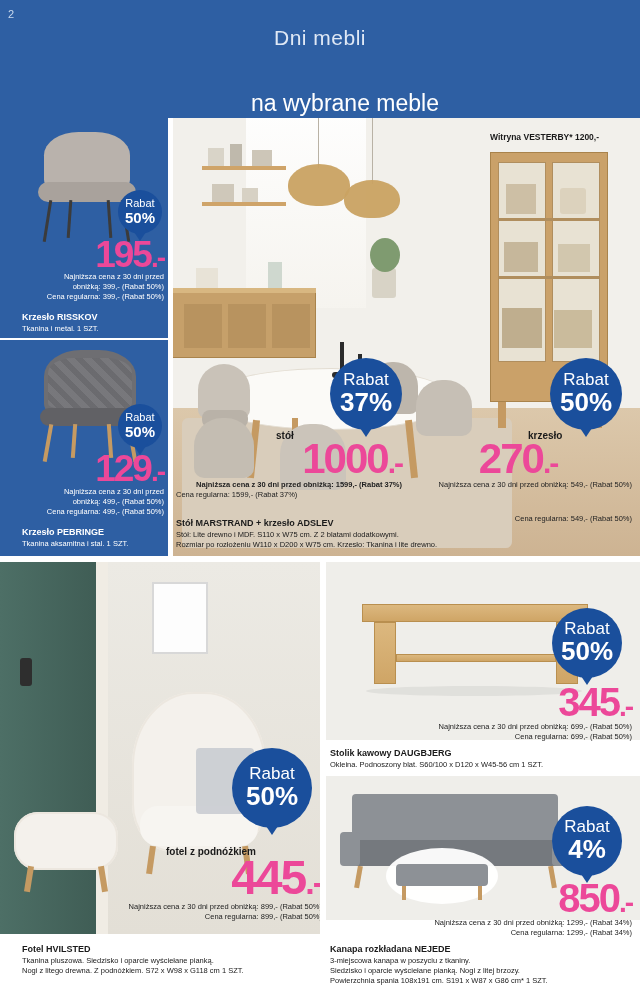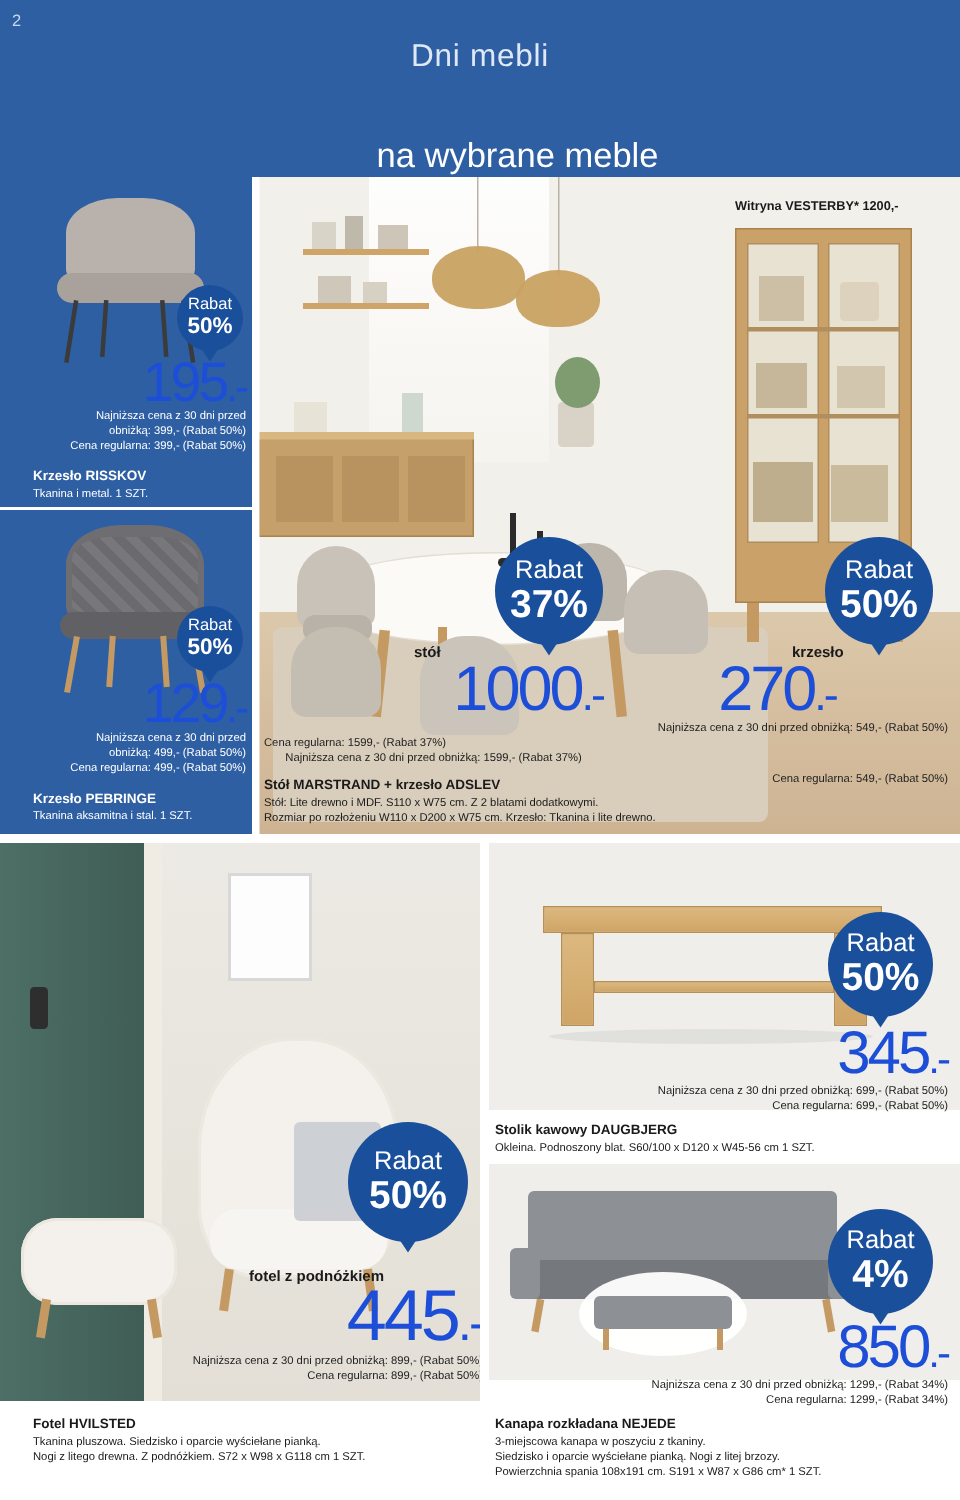--- a/index.html
+++ b/index.html
@@ -47,21 +47,21 @@
   .badge .p { font-size:15px; font-weight:bold; }
   .badge.big .r { font-size:17px; }
   .badge.big .p { font-size:26px; font-weight:bold; }
   .badge .tail {
     position:absolute; bottom:-7px; left:50%; margin-left:-8px;
     width:0;height:0; border-left:8px solid transparent; border-right:8px solid transparent;
     border-top:12px solid #1a4f9c;
   }
 
   
-  .price { font-weight:normal; letter-spacing:-2px; color:#1d4ed8; line-height:1; }
+  .price { font-weight:bold; letter-spacing:-2px; color:#ec4899; line-height:1; }
 
   .tiny { font-size:7.5px; line-height:10px; color:#222; }
   .tiny.white { color:#ffffff; }
   .lbl { font-size:9px; font-weight:bold; }
   .lbl.white { color:#fff; }
   .desc { font-size:7.5px; line-height:10px; }
 
   .divider { position:absolute; background:#ffffff; }
 
   
@@ -216,21 +216,21 @@
 <div class="badge big" style="left:550px;top:358px;width:72px;height:72px;">
   <span class="r">Rabat</span>
   <span class="p">50%</span>
   <span class="tail"></span>
 </div>
 
 <div class="lbl" style="position:absolute;left:276px;top:430px;font-size:10px;">stół</div>
 <div style="position:absolute;left:176px;top:438px;width:226px;text-align:right;">
   <span class="price" style="font-size:42px;">1000</span><span class="price cur" style="font-size:30px;">.-</span>
 </div>
-<div class="tiny" style="position:absolute;left:176px;top:500px;width:226px;text-align:center;">Najniższa cena z 30 dni przed obniżką: 1599,- (Rabat 37%)</div>
+<div class="tiny" style="position:absolute;left:176px;top:480px;width:226px;text-align:right;font-weight:bold;">Najniższa cena z 30 dni przed obniżką: 1599,- (Rabat 37%)</div>
 <div class="tiny" style="position:absolute;left:176px;top:490px;width:226px;text-align:left;">Cena regularna: 1599,- (Rabat 37%)</div>
 <div class="lbl" style="position:absolute;left:176px;top:518px;">Stół MARSTRAND + krzesło ADSLEV</div>
 <div class="desc" style="position:absolute;left:176px;top:530px;">Stół: Lite drewno i MDF. S110 x W75 cm. Z 2 blatami dodatkowymi.</div>
 <div class="desc" style="position:absolute;left:176px;top:540px;">Rozmiar po rozłożeniu W110 x D200 x W75 cm. Krzesło: Tkanina i lite drewno.</div>
 
 <div class="lbl" style="position:absolute;left:528px;top:430px;font-size:10px;">krzesło</div>
 <div style="position:absolute;left:404px;top:438px;width:228px;text-align:center;">
   <span class="price" style="font-size:42px;">270</span><span class="price cur" style="font-size:30px;">.-</span>
 </div>
 <div class="tiny" style="position:absolute;left:404px;top:480px;width:228px;text-align:right;">Najniższa cena z 30 dni przed obniżką: 549,- (Rabat 50%)</div>

